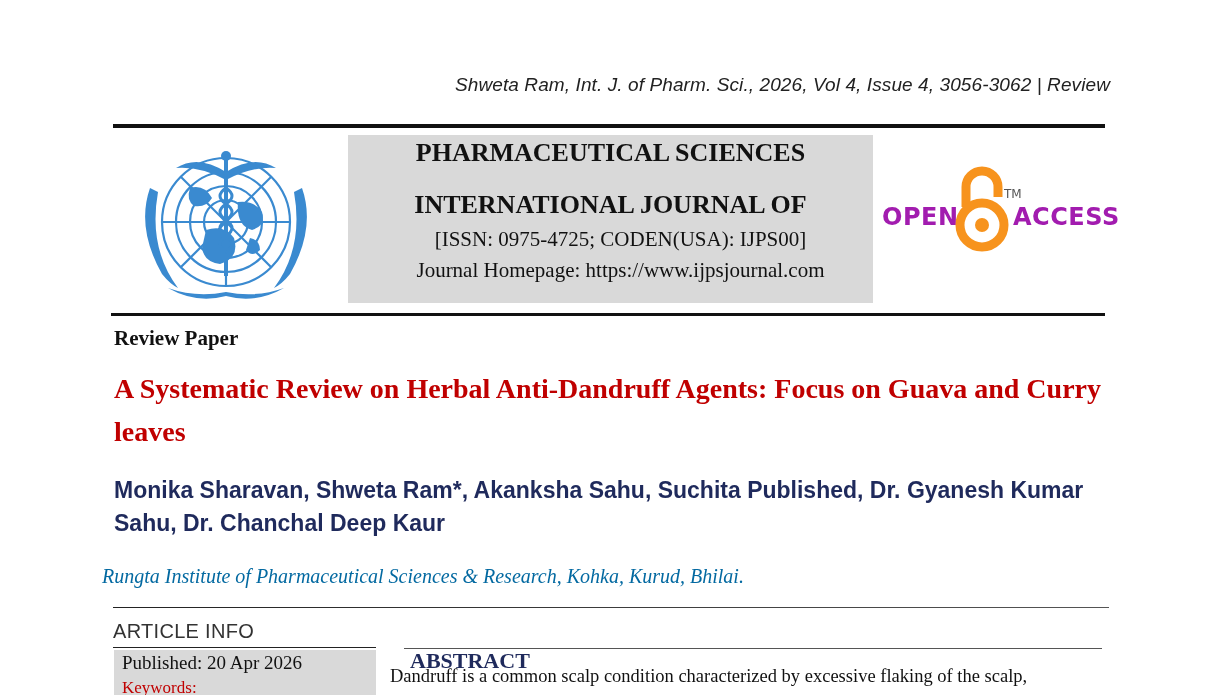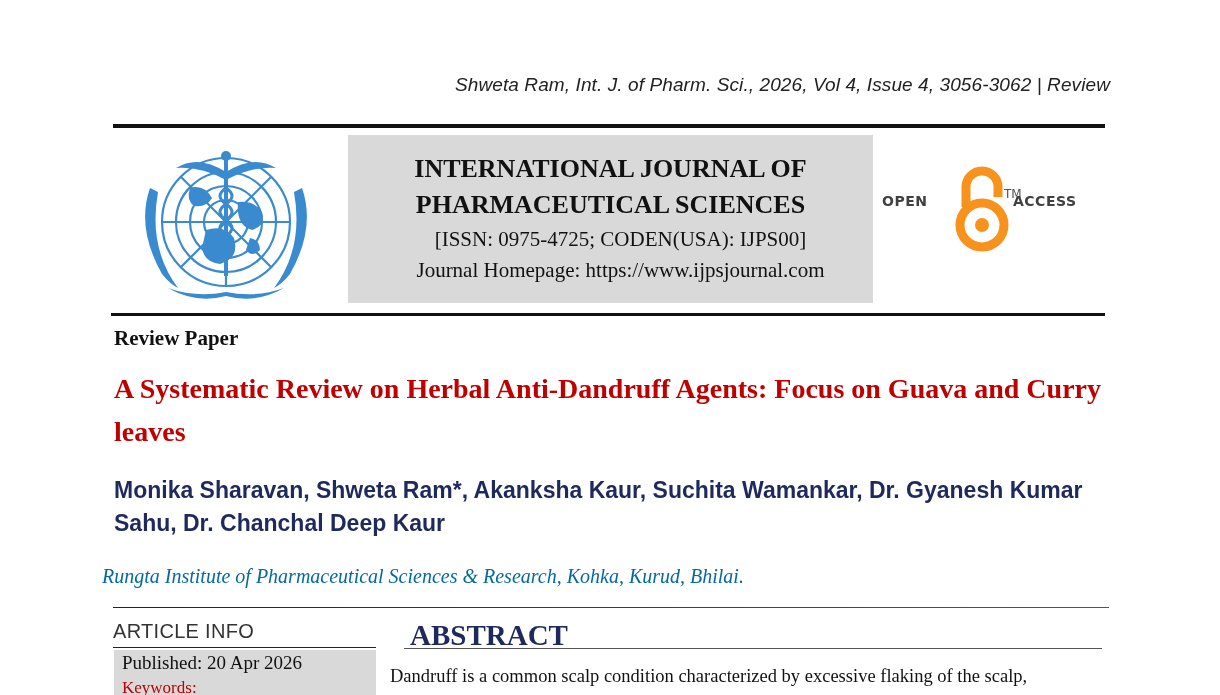--- a/index.html
+++ b/index.html
@@ -6,32 +6,32 @@
   body { width:1220px; height:695px; overflow:hidden; background:#ffffff; position:relative; font-family:"Liberation Serif", serif; }
   .abs { position:absolute; }
   .citation { left:0; width:1110px; top:74px; text-align:right; font-family:"Liberation Sans", sans-serif; font-style:italic; font-size:19px; color:#222; letter-spacing:0.1px; }
   .rule-top { left:113px; top:124px; width:992px; height:4px; background:#111; }
   .rule-bottom { left:111px; top:313px; width:994px; height:3px; background:#111; }
   .logo { left:128px; top:138px; width:196px; height:168px; }
   .journal-box { left:348px; top:135px; width:525px; height:168px; background:#d9d9d9; text-align:center; color:#111; }
   .journal-box .t1 { font-weight:bold; font-size:26px; line-height:36px; margin-top:16px; }
   .journal-box .t3 { font-size:21px; line-height:34px;padding-left:20px; }
   .oa { left:880px; top:165px; width:230px; height:90px; }
-  .oa-text { font-family:"DejaVu Sans", sans-serif; font-weight:bold; font-size:14px; color:#404040; position:absolute; top:28px; letter-spacing:0.5px; }
+  .oa-text { font-family:"DejaVu Sans", sans-serif; font-weight:bold; font-size:24px; color:#a21caf; position:absolute; top:38px; letter-spacing:0.5px; }
   .review-label { left:114px; top:326px; font-weight:bold; font-size:21px; color:#111; }
   .title { left:114px; top:367px; width:1000px; font-weight:bold; font-size:28px; line-height:43px; color:#c00000; }
   .authors { left:114px; top:474px; width:1000px; font-family:"Liberation Sans", sans-serif; font-weight:bold; font-size:23px; line-height:33px; color:#1f2a5c; }
   .affil { left:102px; top:565px; font-style:italic; font-size:20px; color:#0369a1; }
   .rule-affil { left:113px; top:607px; width:996px; height:1px; background:linear-gradient(to right,#222,#555); }
   .info-head { left:113px; top:620px; font-family:"Liberation Sans", sans-serif; font-size:20px; color:#333; letter-spacing:0.3px; }
   .info-rule { left:113px; top:647px; width:263px; height:1px; background:#222; }
   .info-box { left:114px; top:650px; width:262px; height:60px; background:#d9d9d9; }
   .published { left:122px; top:652px; font-size:19px; color:#111; }
   .keywords { left:122px; top:678px; font-size:17px; color:#c00000; }
-  .abstract-head { left:410px; top:619px; font-weight:bold; font-size:29px; color:#1f2a5c; }
+  .abstract-head { left:410px; top:648px; font-weight:bold; font-size:22px; color:#1f2a5c; }
   .abstract-rule { left:404px; top:648px; width:698px; height:1px; background:#555; }
   .abstract-text { left:390px; top:664px; width:700px; font-size:18.5px; line-height:24px; color:#111; text-align:justify; }
 </style>
 </head>
 <body>
 
 <div class="abs citation">Shweta Ram, Int. J. of Pharm. Sci., 2026, Vol 4, Issue 4, 3056-3062 | Review</div>
 
 <div class="abs rule-top"></div>
 
@@ -61,22 +61,22 @@
       <path d="M40 150 q28 16 58 8 q30 8 58 -8 q-28 10 -58 4 q-30 6 -58 -4z"></path>
     </g>
     <g fill="none" stroke="#3a8ad0" stroke-width="3">
       <path d="M98 50 q-12 8 0 16 q12 8 0 16 q-12 8 0 16 q12 8 0 16"></path>
       <path d="M98 50 q12 8 0 16 q-12 8 0 16 q12 8 0 16 q-12 8 0 16"></path>
     </g>
   </svg>
 </div>
 
 <div class="abs journal-box">
+  <div class="t1" style="margin-top:0">PHARMACEUTICAL SCIENCES</div>
   <div class="t1">INTERNATIONAL JOURNAL OF</div>
-  <div class="t1" style="margin-top:0">PHARMACEUTICAL SCIENCES</div>
   <div class="t3" style="line-height:32px">[ISSN: 0975-4725; CODEN(USA): IJPS00]</div>
   <div class="t3" style="line-height:30px">Journal Homepage: https://www.ijpsjournal.com</div>
 </div>
 
 <div class="abs oa">
   <span class="oa-text" style="left:2px">OPEN</span>
   <svg class="abs" style="left:72px;top:0" width="64" height="90" viewBox="0 0 64 90">
     <path d="M14 42 V22 a16 16 0 0 1 32 0 V32" fill="none" stroke="#f7931d" stroke-width="9"></path>
     <circle cx="30" cy="60" r="22" fill="none" stroke="#f7931d" stroke-width="9"></circle>
     <circle cx="30" cy="60" r="7" fill="#f7931d"></circle>
@@ -84,21 +84,21 @@
   <span class="abs" style="left:124px;top:22px;font-family:'DejaVu Sans',sans-serif;font-size:12px;color:#555">TM</span>
   <span class="oa-text" style="left:133px">ACCESS</span>
 </div>
 
 <div class="abs rule-bottom"></div>
 
 <div class="abs review-label">Review Paper</div>
 
 <div class="abs title">A Systematic Review on Herbal Anti-Dandruff Agents: Focus on Guava and Curry leaves</div>
 
-<div class="abs authors">Monika Sharavan, Shweta Ram*, Akanksha Kaur, Suchita Wamankar, Dr. Gyanesh Kumar Sahu, Dr. Chanchal Deep Kaur</div>
+<div class="abs authors">Monika Sharavan, Shweta Ram*, Akanksha Sahu, Suchita Published, Dr. Gyanesh Kumar Sahu, Dr. Chanchal Deep Kaur</div>
 
 <div class="abs affil">Rungta Institute of Pharmaceutical Sciences &amp; Research, Kohka, Kurud, Bhilai.</div>
 
 <div class="abs rule-affil"></div>
 
 <div class="abs info-head">ARTICLE INFO</div>
 <div class="abs info-rule"></div>
 <div class="abs info-box"></div>
 <div class="abs published">Published: 20 Apr 2026</div>
 <div class="abs keywords">Keywords:</div>

